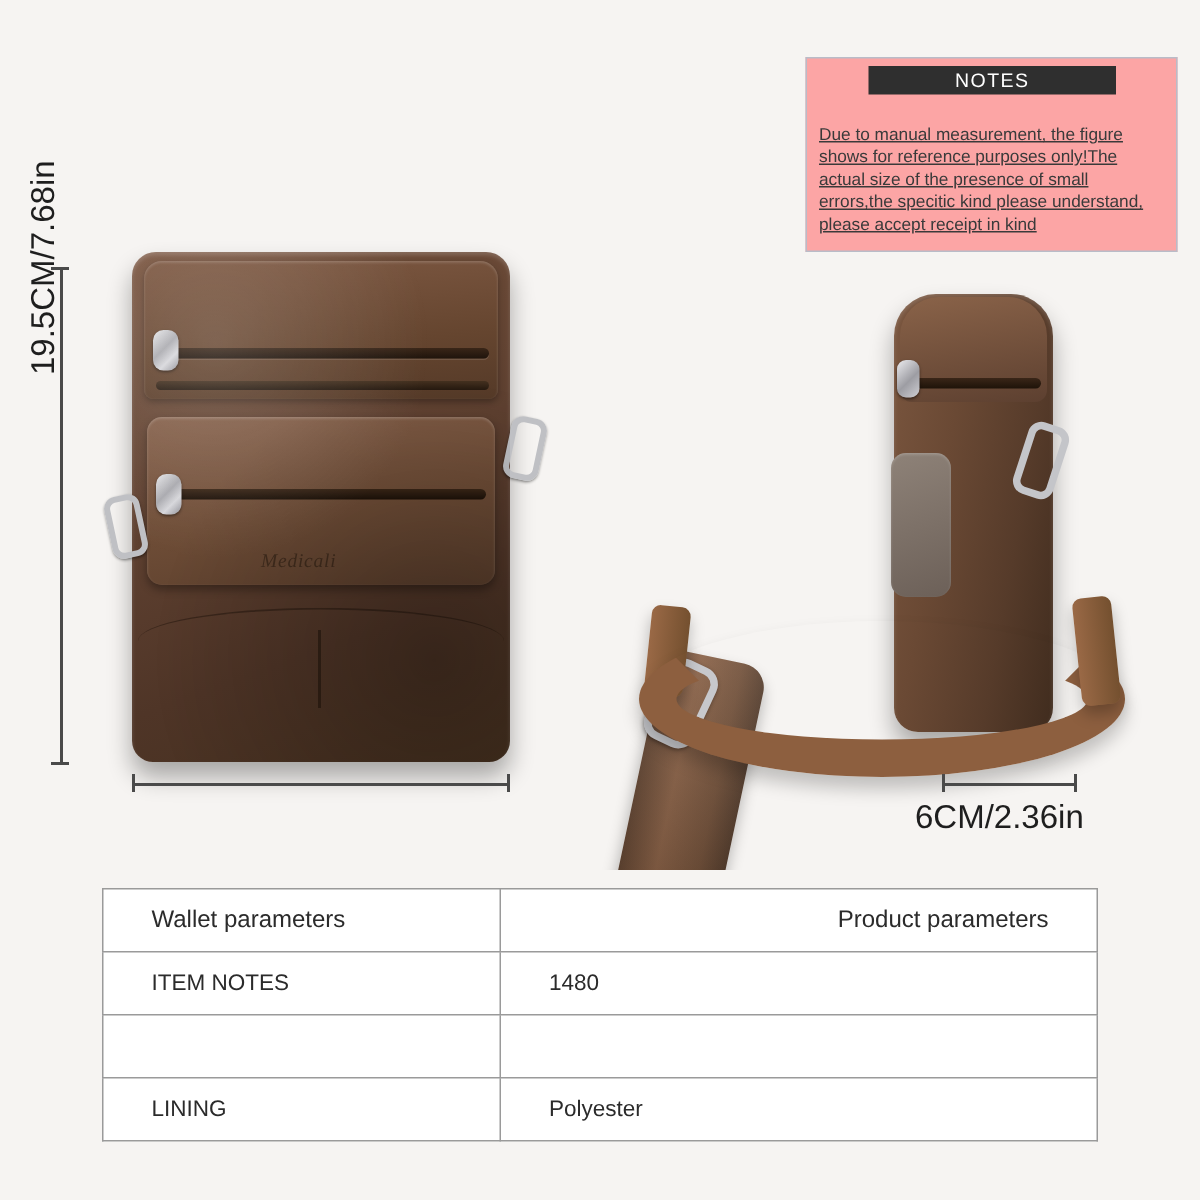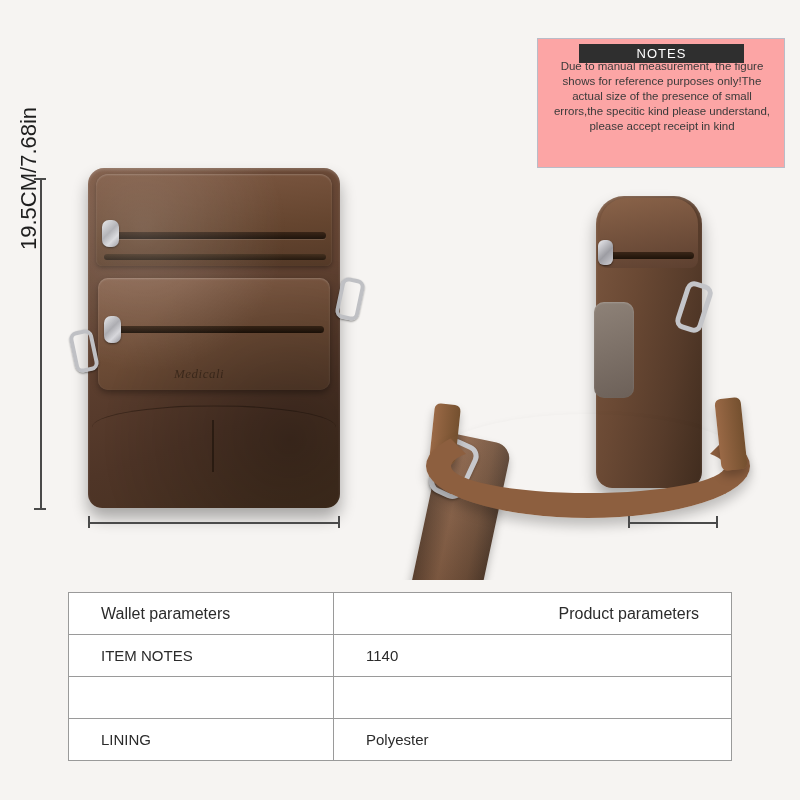--- a/index.html
+++ b/index.html
@@ -41,26 +41,26 @@
     background: #2f2f2f;
     color: #ffffff;
     font-size: 13px;
     letter-spacing: 1px;
     text-align: center;
     line-height: 19px;
   }
   .notes-body {
     position: absolute;
     left: 8px;
-    top: 20px;
+    top: 44px;
     width: 232px;
     font-size: 11.5px;
     color: #3a3a3a;
-    text-align: center;
     line-height: 15px;
+    text-decoration: underline;
   }
 
   
   .photo-area {
     position: absolute;
     left: 0; top: 0; width: 800px; height: 580px;
     overflow: hidden;
   }
 
   
@@ -353,38 +353,39 @@
     <div class="tick tick-h" style="left:34px; top:508px;"></div>
     <div class="label-height">19.5CM/7.68in</div>
 
     <div class="dim-line dim-h" style="left:88px; top:522px; width:250px;"></div>
     <div class="tick tick-v" style="left:88px; top:516px;"></div>
     <div class="tick tick-v" style="left:338px; top:516px;"></div>
 
     <div class="dim-line dim-h" style="left:628px; top:522px; width:88px;"></div>
     <div class="tick tick-v" style="left:628px; top:516px;"></div>
     <div class="tick tick-v" style="left:716px; top:516px;"></div>
+    <div class="label-depth">6CM/2.36in</div>
   </div>
 
   <div class="notes-box">
     <div class="notes-title">NOTES</div>
     <div class="notes-body">Due to manual measurement, the figure shows for reference purposes only!The actual size of the presence of small errors,the specitic kind please understand, please accept receipt in kind</div>
   </div>
 
   <table class="param-table">
     <thead>
       <tr>
         <td class="col-left">Wallet parameters</td>
         <td class="head-right">Product parameters</td>
       </tr>
     </thead>
     <tbody>
       <tr>
         <td class="col-left">ITEM NOTES</td>
-        <td>1140</td>
+        <td>1480</td>
       </tr>
       <tr>
         <td class="col-left"></td>
         <td></td>
       </tr>
       <tr>
         <td class="col-left">LINING</td>
         <td>Polyester</td>
       </tr>
     </tbody>

